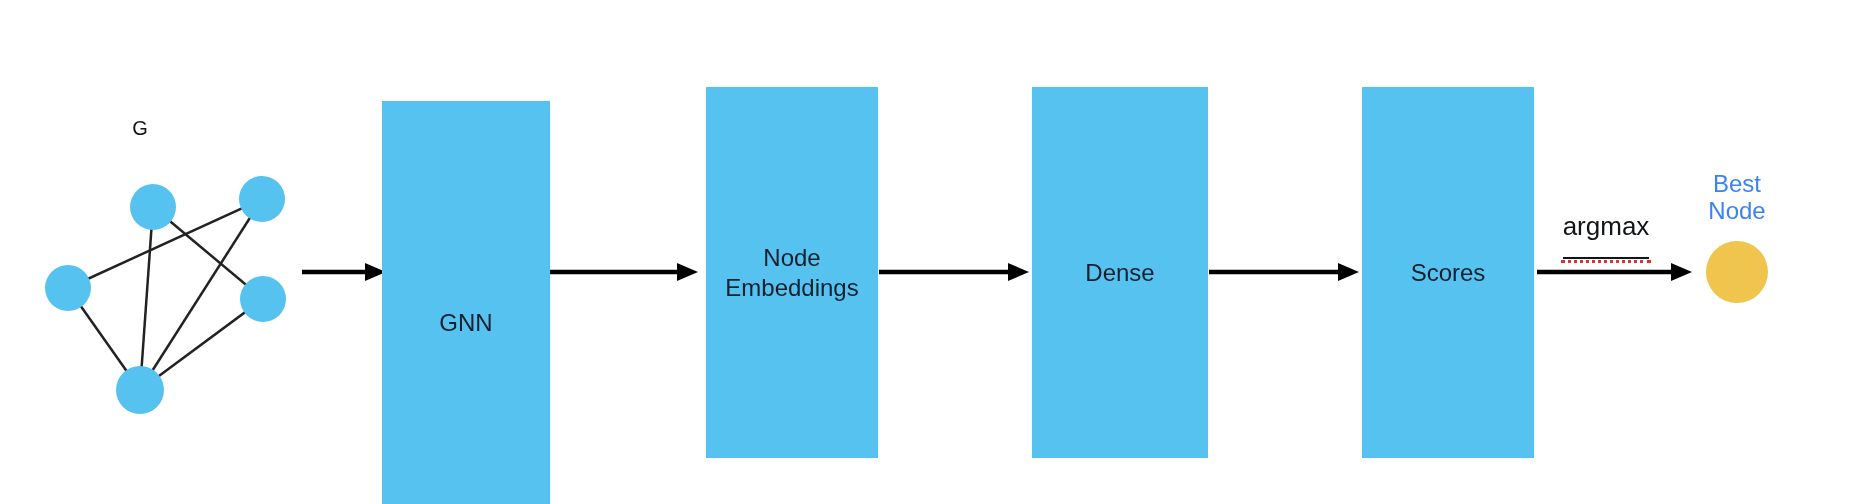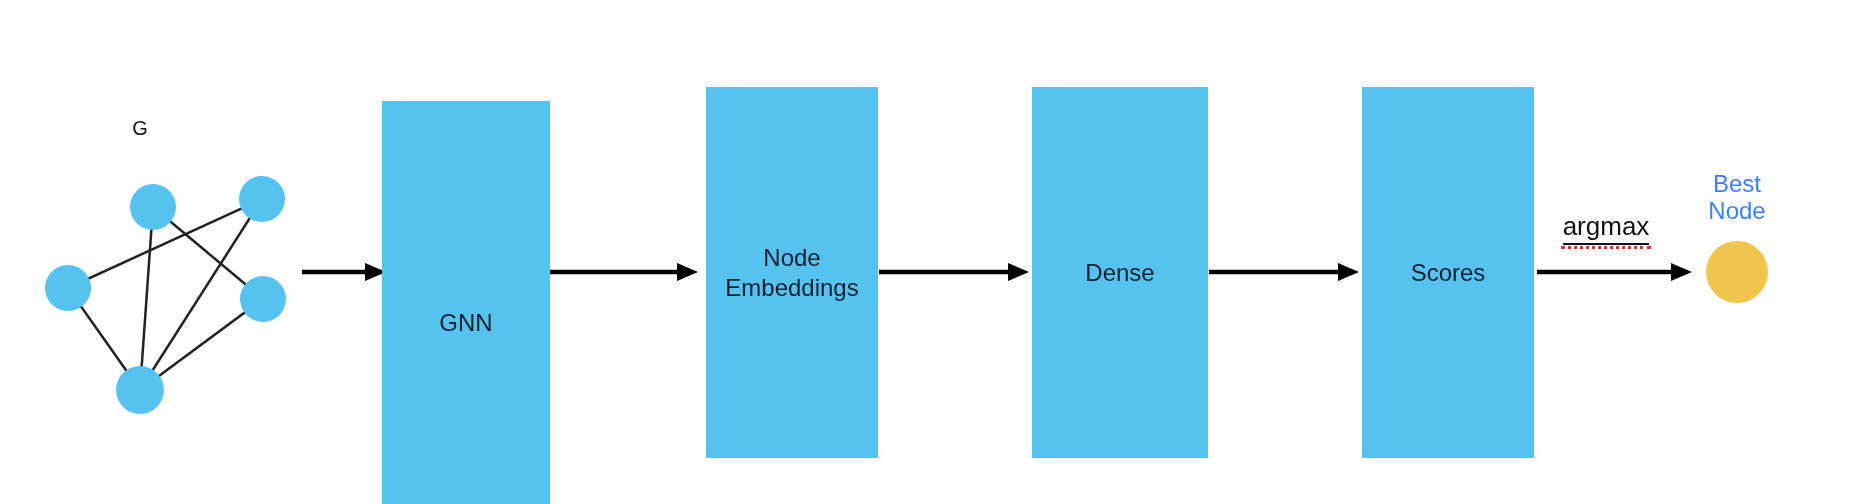--- a/index.html
+++ b/index.html
@@ -55,21 +55,21 @@
     top: 211px;
     width: 136px;
     text-align: center;
   }
   .argmax-text {
     display: inline-block;
     position: relative;
     font-size: 26px;
     color: #111418;
     border-bottom: 2px solid #111418;
-    padding-bottom: 1px;
+    padding-bottom: 15px;
   }
   .argmax-text::after {
     content: "";
     position: absolute;
     left: -2px;
     right: -2px;
     bottom: -6px;
     border-bottom: 3px dotted var(--spell-red, #e03131);
   }
   .best-node-label {

